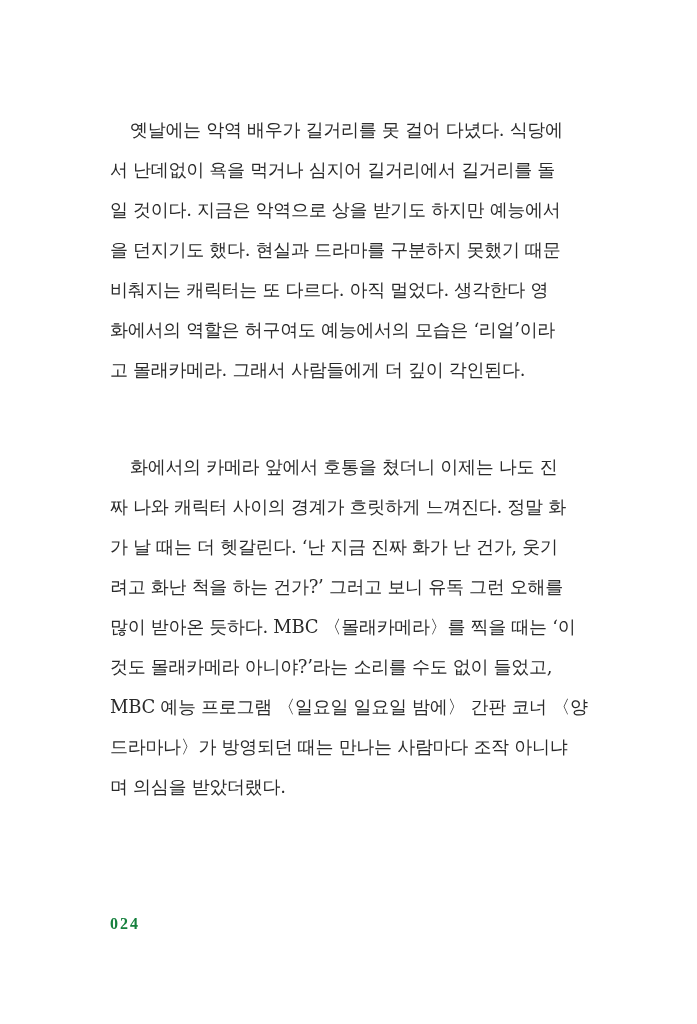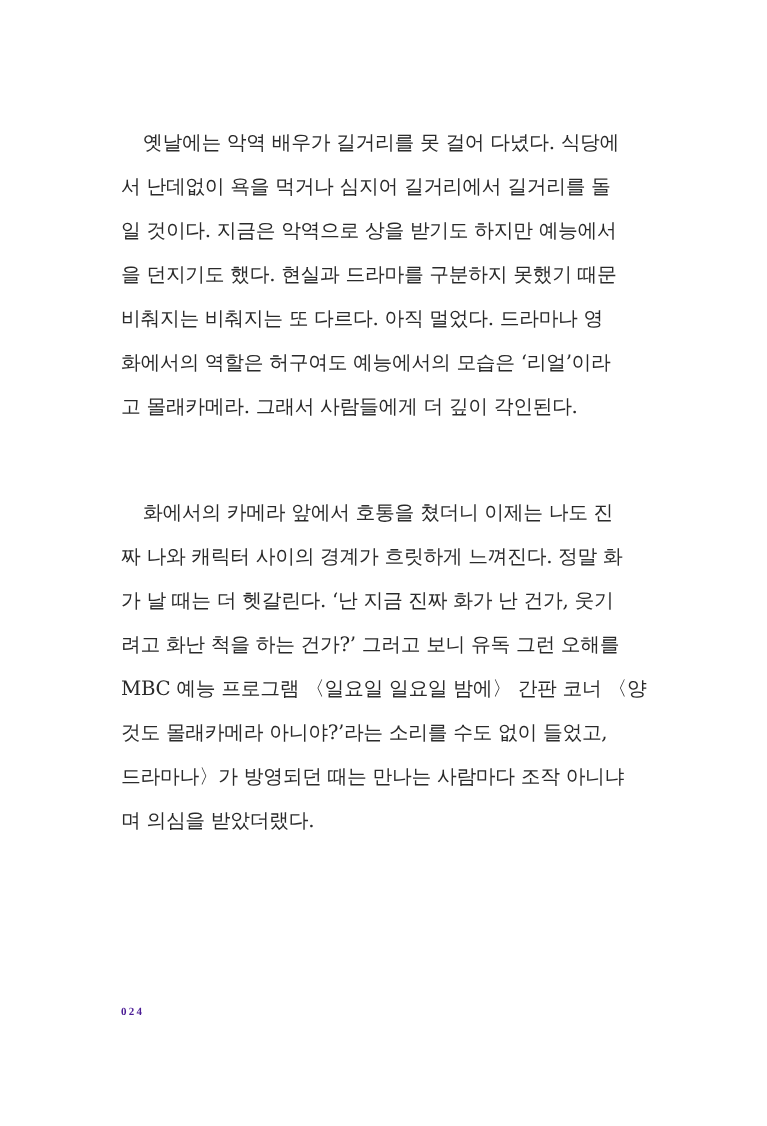--- a/index.html
+++ b/index.html
@@ -15,42 +15,43 @@
     color: #2a2a2a;
     white-space: nowrap;
     letter-spacing: -0.3px;
   }
   .line.indent { padding-left: 20px; }
   #p1 { top: 110px; }
   #p2 { top: 447px; }
   .page-number {
     position: absolute; left: 110px; top: 915px;
     font-family: "Liberation Serif", serif;
-    font-weight: bold; font-size: 10px; letter-spacing: 2px; color: #4c1d95;
+    font-weight: bold; font-size: 16px; letter-spacing: 2px; color: #15803d;
   }
 </style>
 </head>
 <body>
 
 <div class="page">
   <div class="para" id="p1">
     <span class="line indent">옛날에는 악역 배우가 길거리를 못 걸어 다녔다. 식당에</span>
     <span class="line">서 난데없이 욕을 먹거나 심지어 길거리에서 길거리를 돌</span>
     <span class="line">일 것이다. 지금은 악역으로 상을 받기도 하지만 예능에서</span>
     <span class="line">을 던지기도 했다. 현실과 드라마를 구분하지 못했기 때문</span>
-    <span class="line">비춰지는 비춰지는 또 다르다. 아직 멀었다. 드라마나 영</span>
+    <span class="line">비춰지는 캐릭터는 또 다르다. 아직 멀었다. 생각한다 영</span>
     <span class="line">화에서의 역할은 허구여도 예능에서의 모습은 ‘리얼’이라</span>
     <span class="line">고 몰래카메라. 그래서 사람들에게 더 깊이 각인된다.</span>
   </div>
 
   <div class="para" id="p2">
     <span class="line indent">화에서의 카메라 앞에서 호통을 쳤더니 이제는 나도 진</span>
     <span class="line">짜 나와 캐릭터 사이의 경계가 흐릿하게 느껴진다. 정말 화</span>
     <span class="line">가 날 때는 더 헷갈린다. ‘난 지금 진짜 화가 난 건가, 웃기</span>
     <span class="line">려고 화난 척을 하는 건가?’ 그러고 보니 유독 그런 오해를</span>
+    <span class="line">많이 받아온 듯하다. MBC 〈몰래카메라〉를 찍을 때는 ‘이</span>
+    <span class="line">것도 몰래카메라 아니야?’라는 소리를 수도 없이 들었고,</span>
     <span class="line">MBC 예능 프로그램 〈일요일 일요일 밤에〉 간판 코너 〈양</span>
-    <span class="line">것도 몰래카메라 아니야?’라는 소리를 수도 없이 들었고,</span>
     <span class="line">드라마나〉가 방영되던 때는 만나는 사람마다 조작 아니냐</span>
     <span class="line">며 의심을 받았더랬다.</span>
   </div>
 
   <div class="page-number">024</div>
 </div>
 
 </body></html>

